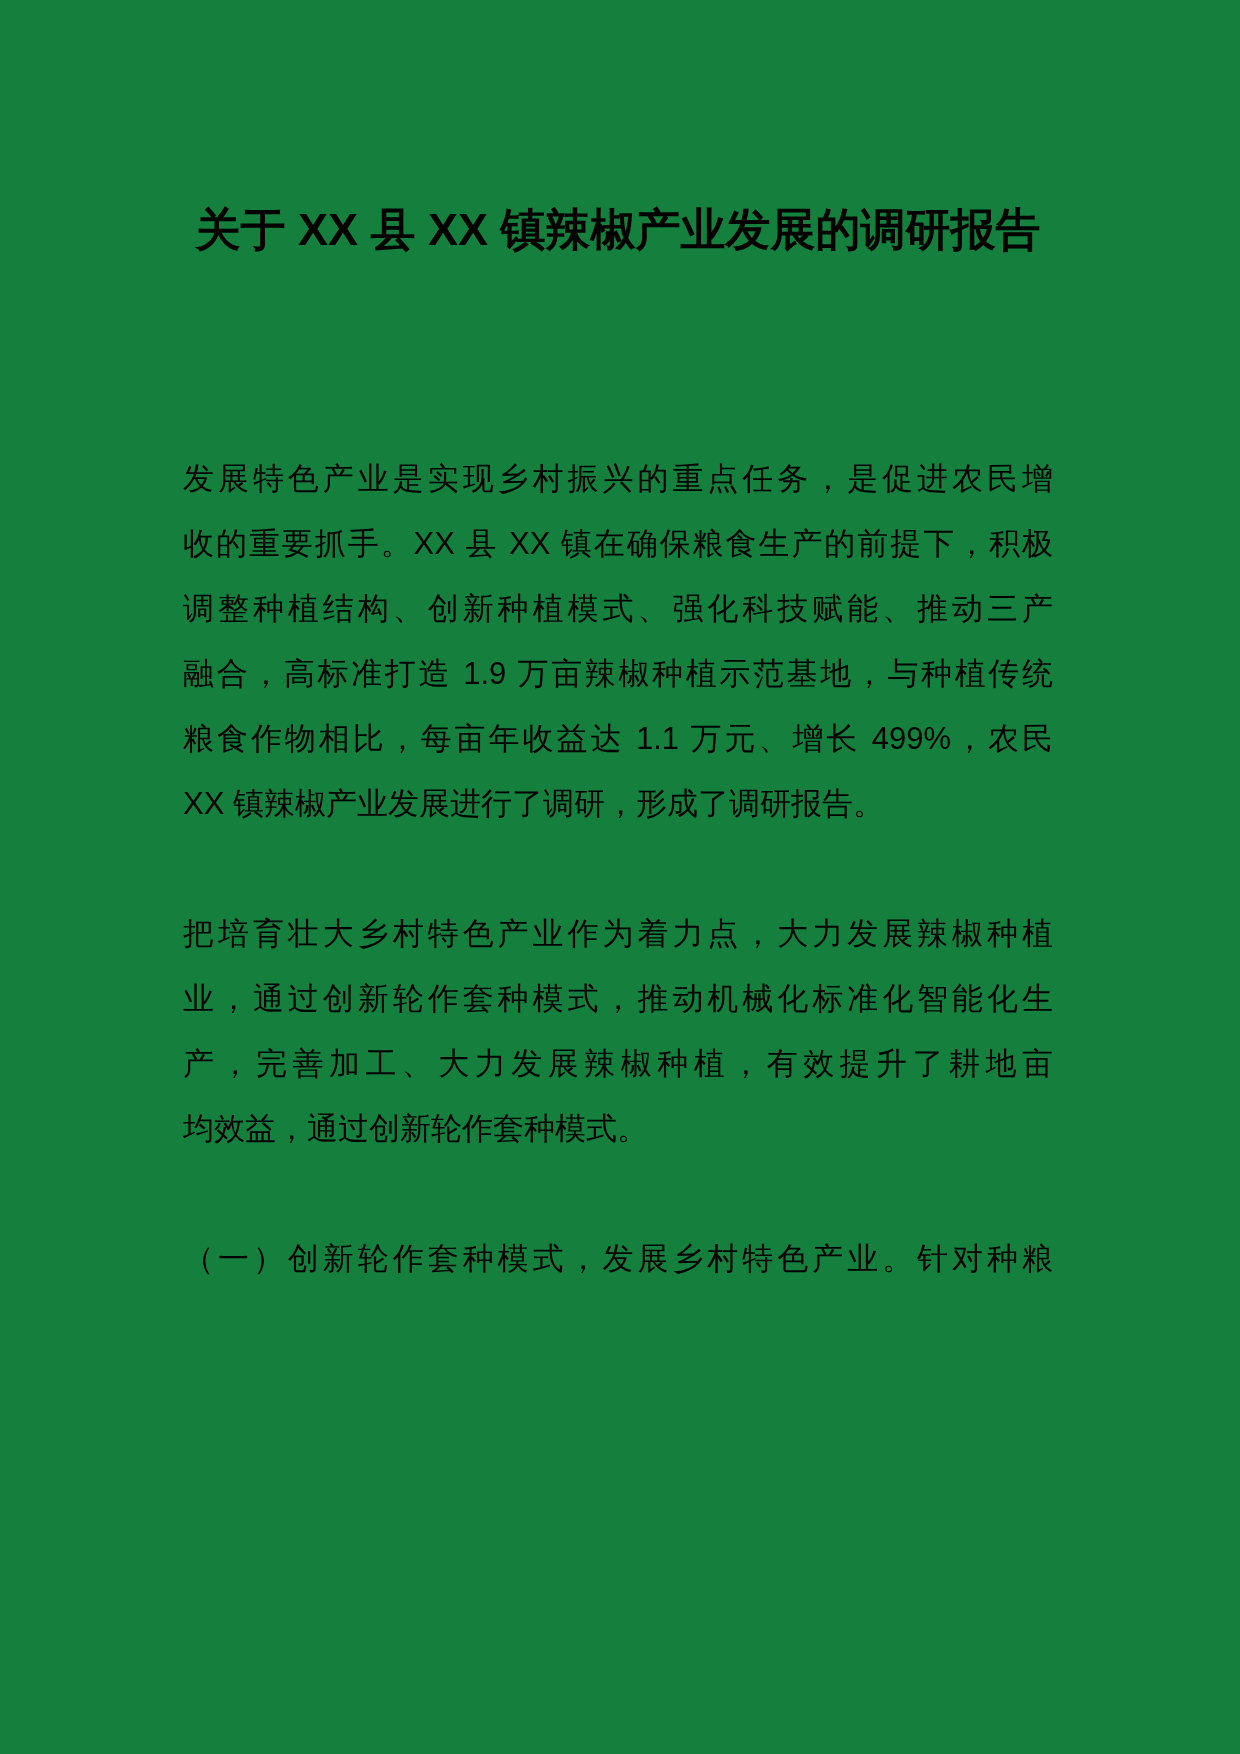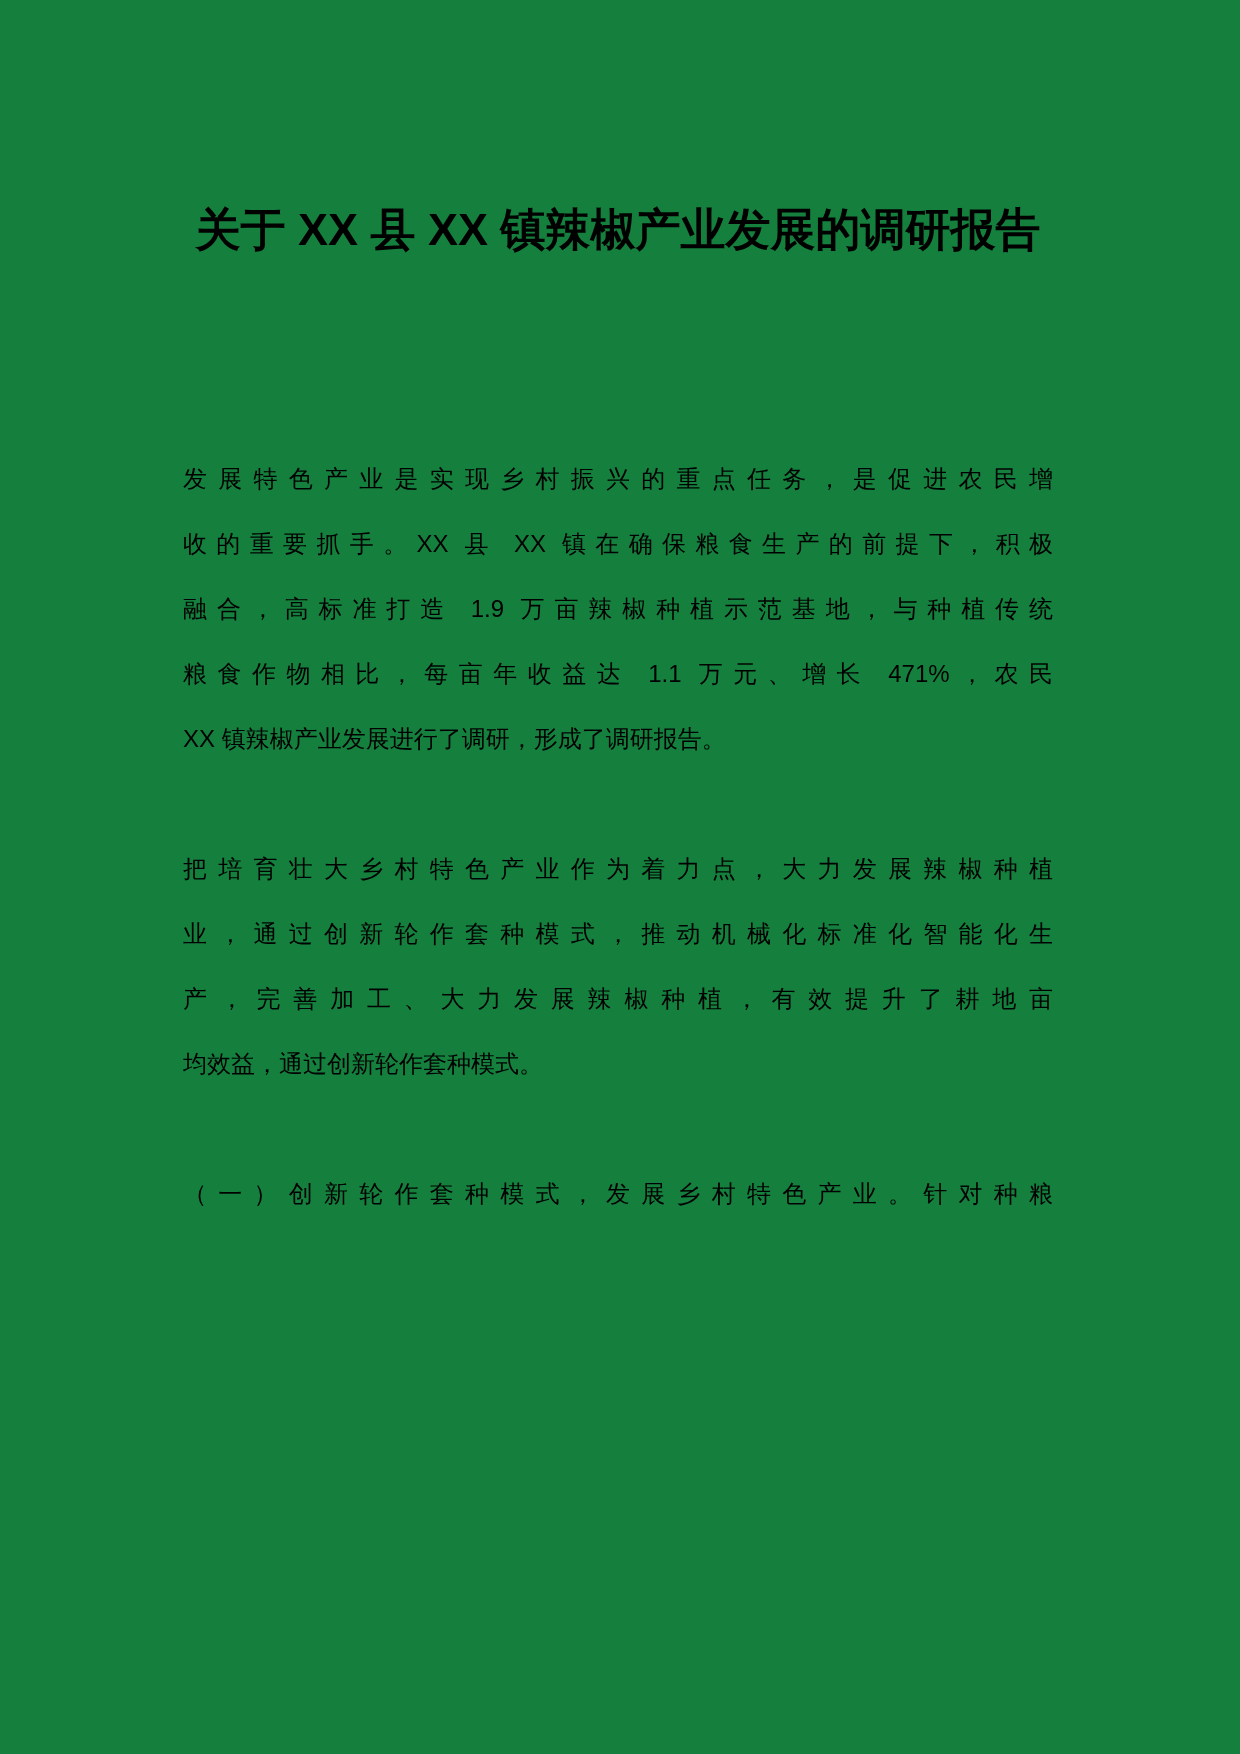--- a/index.html
+++ b/index.html
@@ -25,21 +25,21 @@
   .doc-title {
     margin: 195px 0 0 0;
     font-size: 45px;
     font-weight: 700;
     line-height: 70px;
     text-align: center;
     white-space: nowrap;
   }
   .para {
     margin: 65px 0 0 0;
-    font-size: 24px;
+    font-size: 31px;
     font-weight: 400;
     line-height: 65px;
   }
   .para.first {
     margin-top: 181px;
   }
   .line {
     text-align: justify;
     text-align-last: justify;
   }
@@ -52,22 +52,23 @@
 <body>
 
 <div class="page">
   <div class="content">
 
     <h1 class="doc-title">关于 XX 县 XX 镇辣椒产业发展的调研报告</h1>
 
     <div class="para first">
       <div class="line">发展特色产业是实现乡村振兴的重点任务，是促进农民增</div>
       <div class="line">收的重要抓手。XX 县 XX 镇在确保粮食生产的前提下，积极</div>
+      <div class="line">调整种植结构、创新种植模式、强化科技赋能、推动三产</div>
       <div class="line">融合，高标准打造 1.9 万亩辣椒种植示范基地，与种植传统</div>
-      <div class="line">粮食作物相比，每亩年收益达 1.1 万元、增长 471%，农民</div>
+      <div class="line">粮食作物相比，每亩年收益达 1.1 万元、增长 499%，农民</div>
       <div class="line end">XX 镇辣椒产业发展进行了调研，形成了调研报告。</div>
     </div>
 
 
     <div class="para">
       <div class="line">把培育壮大乡村特色产业作为着力点，大力发展辣椒种植</div>
       <div class="line">业，通过创新轮作套种模式，推动机械化标准化智能化生</div>
       <div class="line">产，完善加工、大力发展辣椒种植，有效提升了耕地亩</div>
       <div class="line end">均效益，通过创新轮作套种模式。</div>
     </div>

